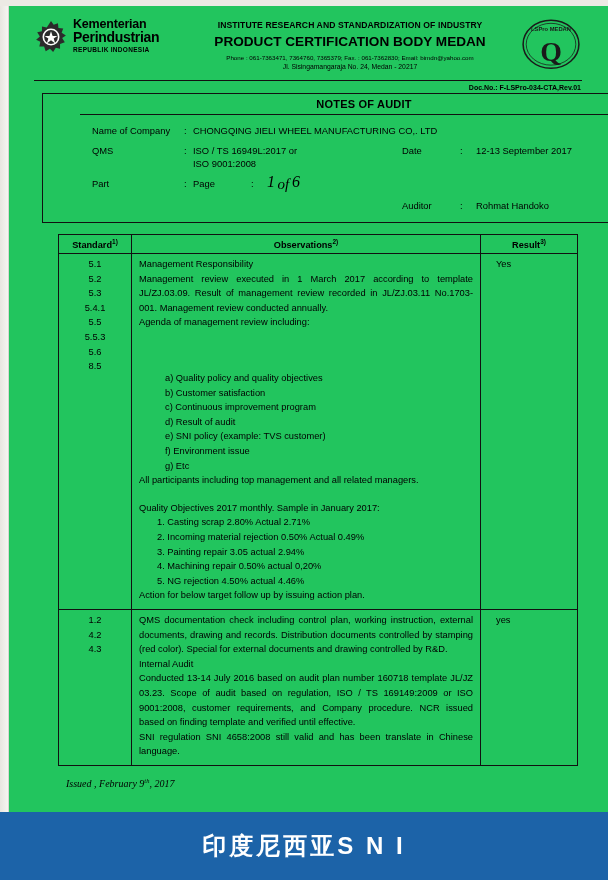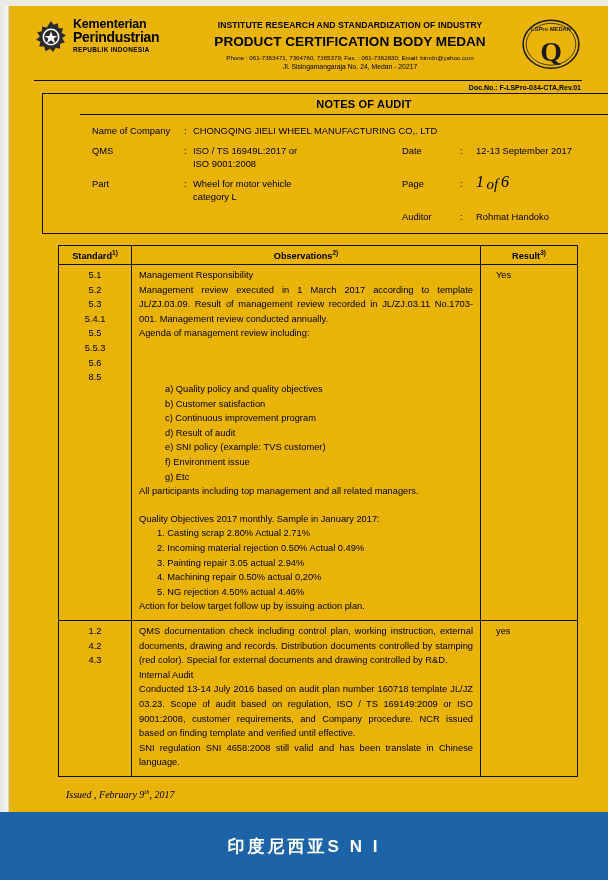--- a/index.html
+++ b/index.html
@@ -10,21 +10,21 @@
     background: #ffffff;
     font-family: "Liberation Sans", sans-serif;
     color: #000;
     position: relative;
     overflow: hidden;
   }
   .page {
     position: relative;
     width: 608px;
     height: 880px;
-    background: #eab308;
+    background: #22c55e;
   }
   
   .edge-left {
     position: absolute; left: 0; top: 0; width: 9px; height: 812px;
     background: linear-gradient(to right,#e8e6e0,#f6f5f1);
     border-right: 1px solid #d8d6d0;
   }
   .edge-top {
     position: absolute; left: 0; top: 0; width: 608px; height: 6px;
     background: #eceae4;
@@ -207,21 +207,21 @@
     position: absolute;
     left: 0;
     bottom: 0;
     width: 608px;
     height: 68px;
     background: #1c63a8;
     color: #fff;
     display: flex;
     align-items: center;
     justify-content: center;
-    font-size: 17px;
+    font-size: 24px;
     font-weight: bold;
     letter-spacing: 3px;
   }
 </style>
 </head>
 <body>
 
 <div class="page">
   <div class="edge-left"></div>
   <div class="edge-top"></div>
@@ -290,24 +290,20 @@
           <div class="right-col">
             <div class="rlabel">Date</div>
             <div class="rcolon">:</div>
             <div class="rvalue">12-13 September 2017</div>
           </div>
         </div>
 
         <div class="nrow">
           <div class="nlabel">Part</div>
           <div class="ncolon">:</div>
-          <div class="nvalue">
-            <span class="sub">Wheel for motor vehicle</span>
-            <span class="sub">category L</span>
-          </div>
           <div class="right-col">
             <div class="rlabel">Page</div>
             <div class="rcolon">:</div>
             <div class="rvalue">
               <span class="hand-page">1</span>
               <span class="hand">of</span>
               <span class="hand-page">6</span>
             </div>
           </div>
         </div>

